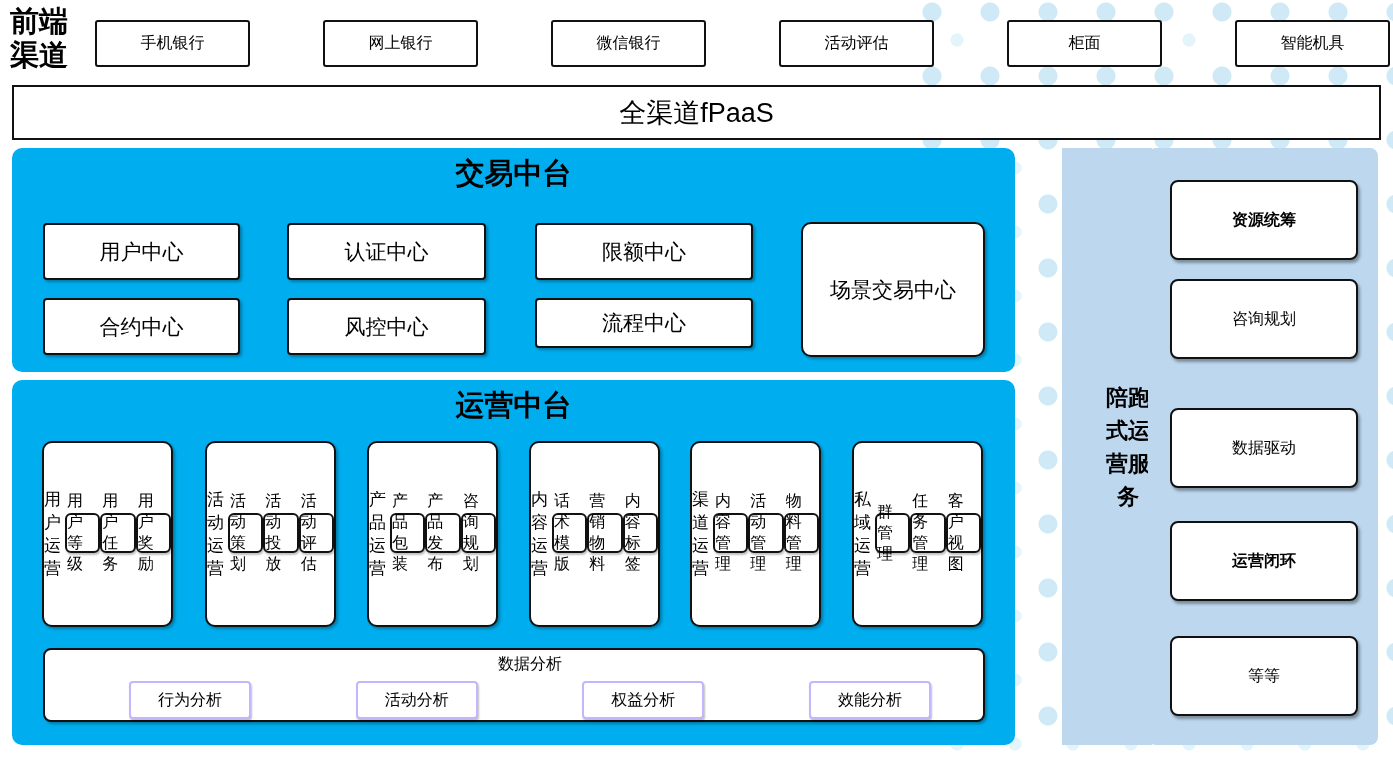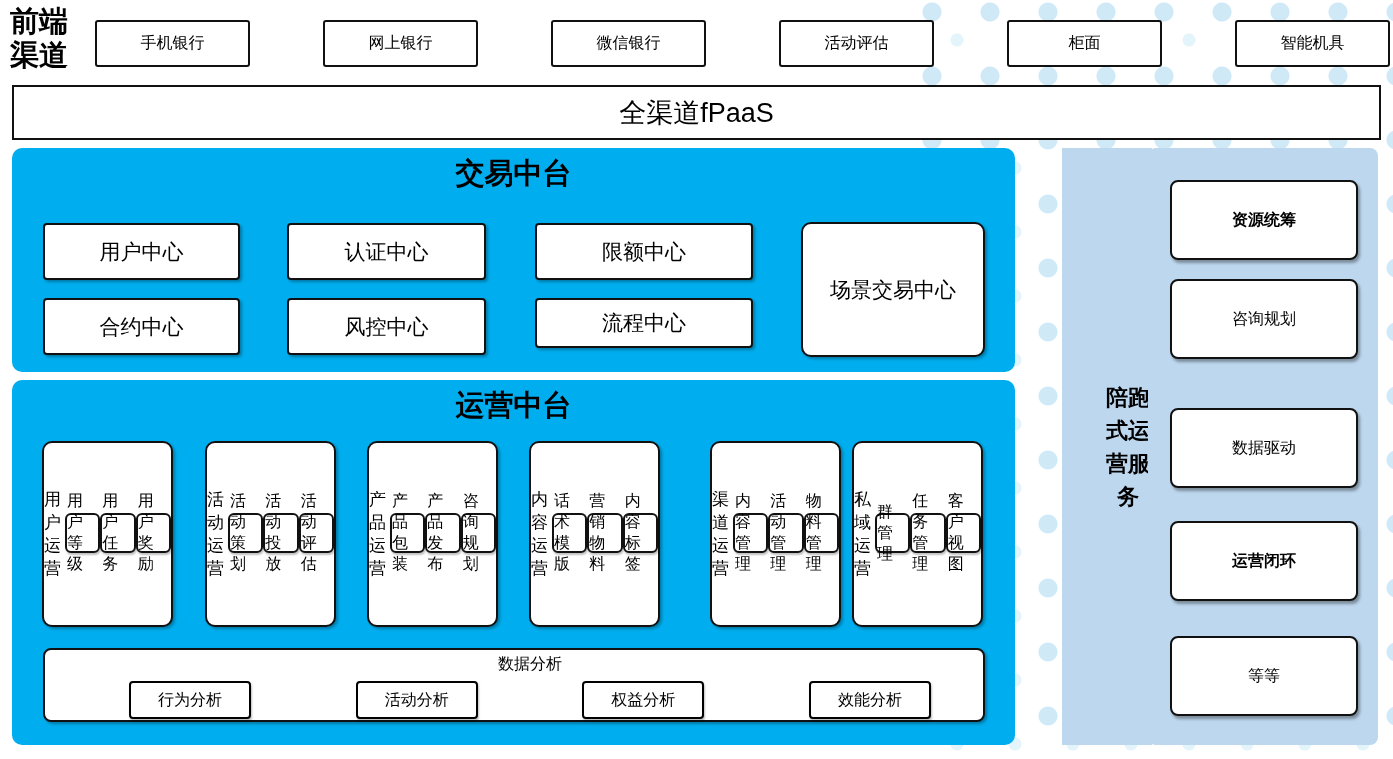--- a/index.html
+++ b/index.html
@@ -69,21 +69,21 @@
   }
 
   
   .analysis {
     position:absolute; left:31px; top:268px; width:942px; height:74px; background:#fff;
     border:2px solid #111; border-radius:8px; box-shadow:2px 2px 3px rgba(0,0,0,0.30);padding-left:32px;
   }
   .analysis-title { text-align:center; font-size:16px; margin-top:4px; }
   .analysis-items { display:flex; justify-content:space-between; padding:6px 52px 0 52px; }
   .analysis-box {
-    width:122px; height:38px; background:#fff; border:2px solid #000000; border-radius:4px;
+    width:122px; height:38px; background:#fff; border:2px solid #c4b5fd; border-radius:4px;
     display:flex; align-items:center; justify-content:center; font-size:16px;
     box-shadow:1px 2px 2px rgba(0,0,0,0.25);
   }
 
   
   .companion-bar {
     left:1037px; top:148px; width:90px; height:597px; background:var(--lightblue);
     display:flex; align-items:center; justify-content:flex-end;margin-left:25px;
   }
   .companion-text { width:48px; font-size:22px; font-weight:600; line-height:1.5; text-align:center; word-break:break-all; }
@@ -152,21 +152,21 @@
           <div class="op-item">产品包装</div>
           <div class="op-item">产品发布</div>
           <div class="op-item">咨询规划</div>
         </div>
         <div class="op-col" style="left:517px;">
           <div class="op-col-title">内容运营</div>
           <div class="op-item">话术模版</div>
           <div class="op-item">营销物料</div>
           <div class="op-item">内容标签</div>
         </div>
-        <div class="op-col" style="left:698px;align-items:center;">
+        <div class="op-col" style="left:678px;align-items:center;">
           <div class="op-col-title">渠道运营</div>
           <div class="op-item">内容管理</div>
           <div class="op-item">活动管理</div>
           <div class="op-item">物料管理</div>
         </div>
         <div class="op-col" style="left:840px;">
           <div class="op-col-title">私域运营</div>
           <div class="op-item">群管理</div>
           <div class="op-item">任务管理</div>
           <div class="op-item">客户视图</div>

